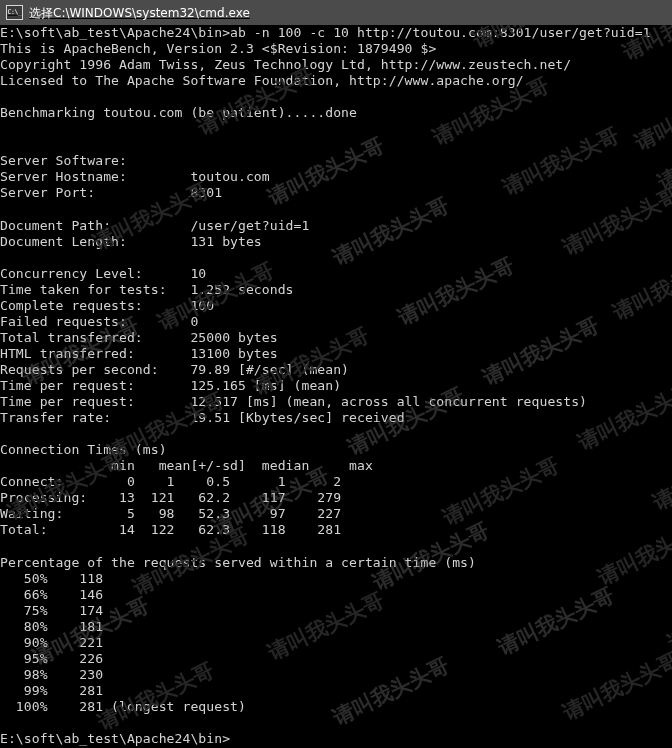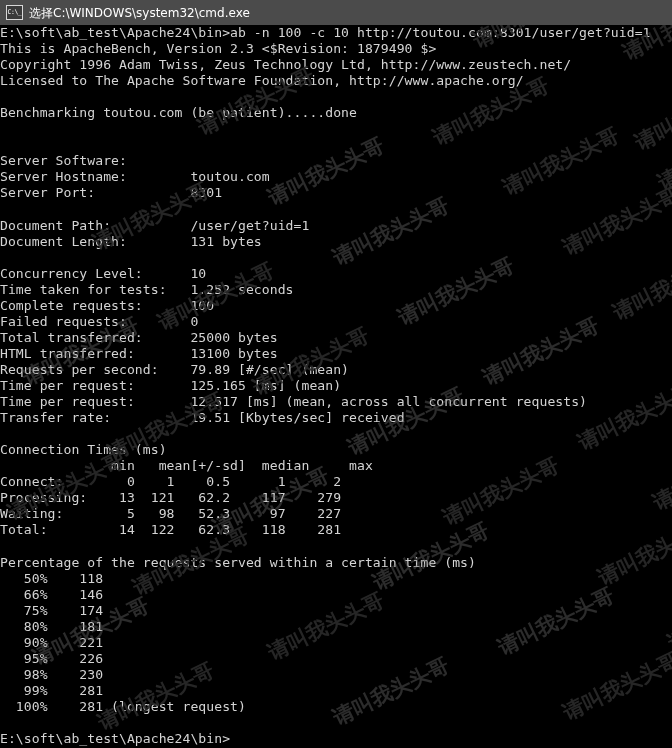--- a/index.html
+++ b/index.html
@@ -28,20 +28,21 @@
     position: absolute;
     top: 0; left: 0;
     width: 672px;
     height: 25px;
     background: #4b4b4b;
     display: flex;
     align-items: center;
     padding-left: 6px;
     box-sizing: border-box;
     z-index: 30;
+    text-decoration: underline;
   }
   #app-icon {
     width: 17px;
     height: 15px;
     background: #3a3a3a;
     border: 1px solid #d8d8d8;
     box-sizing: border-box;
     display: flex;
     align-items: center;
     justify-content: center;

